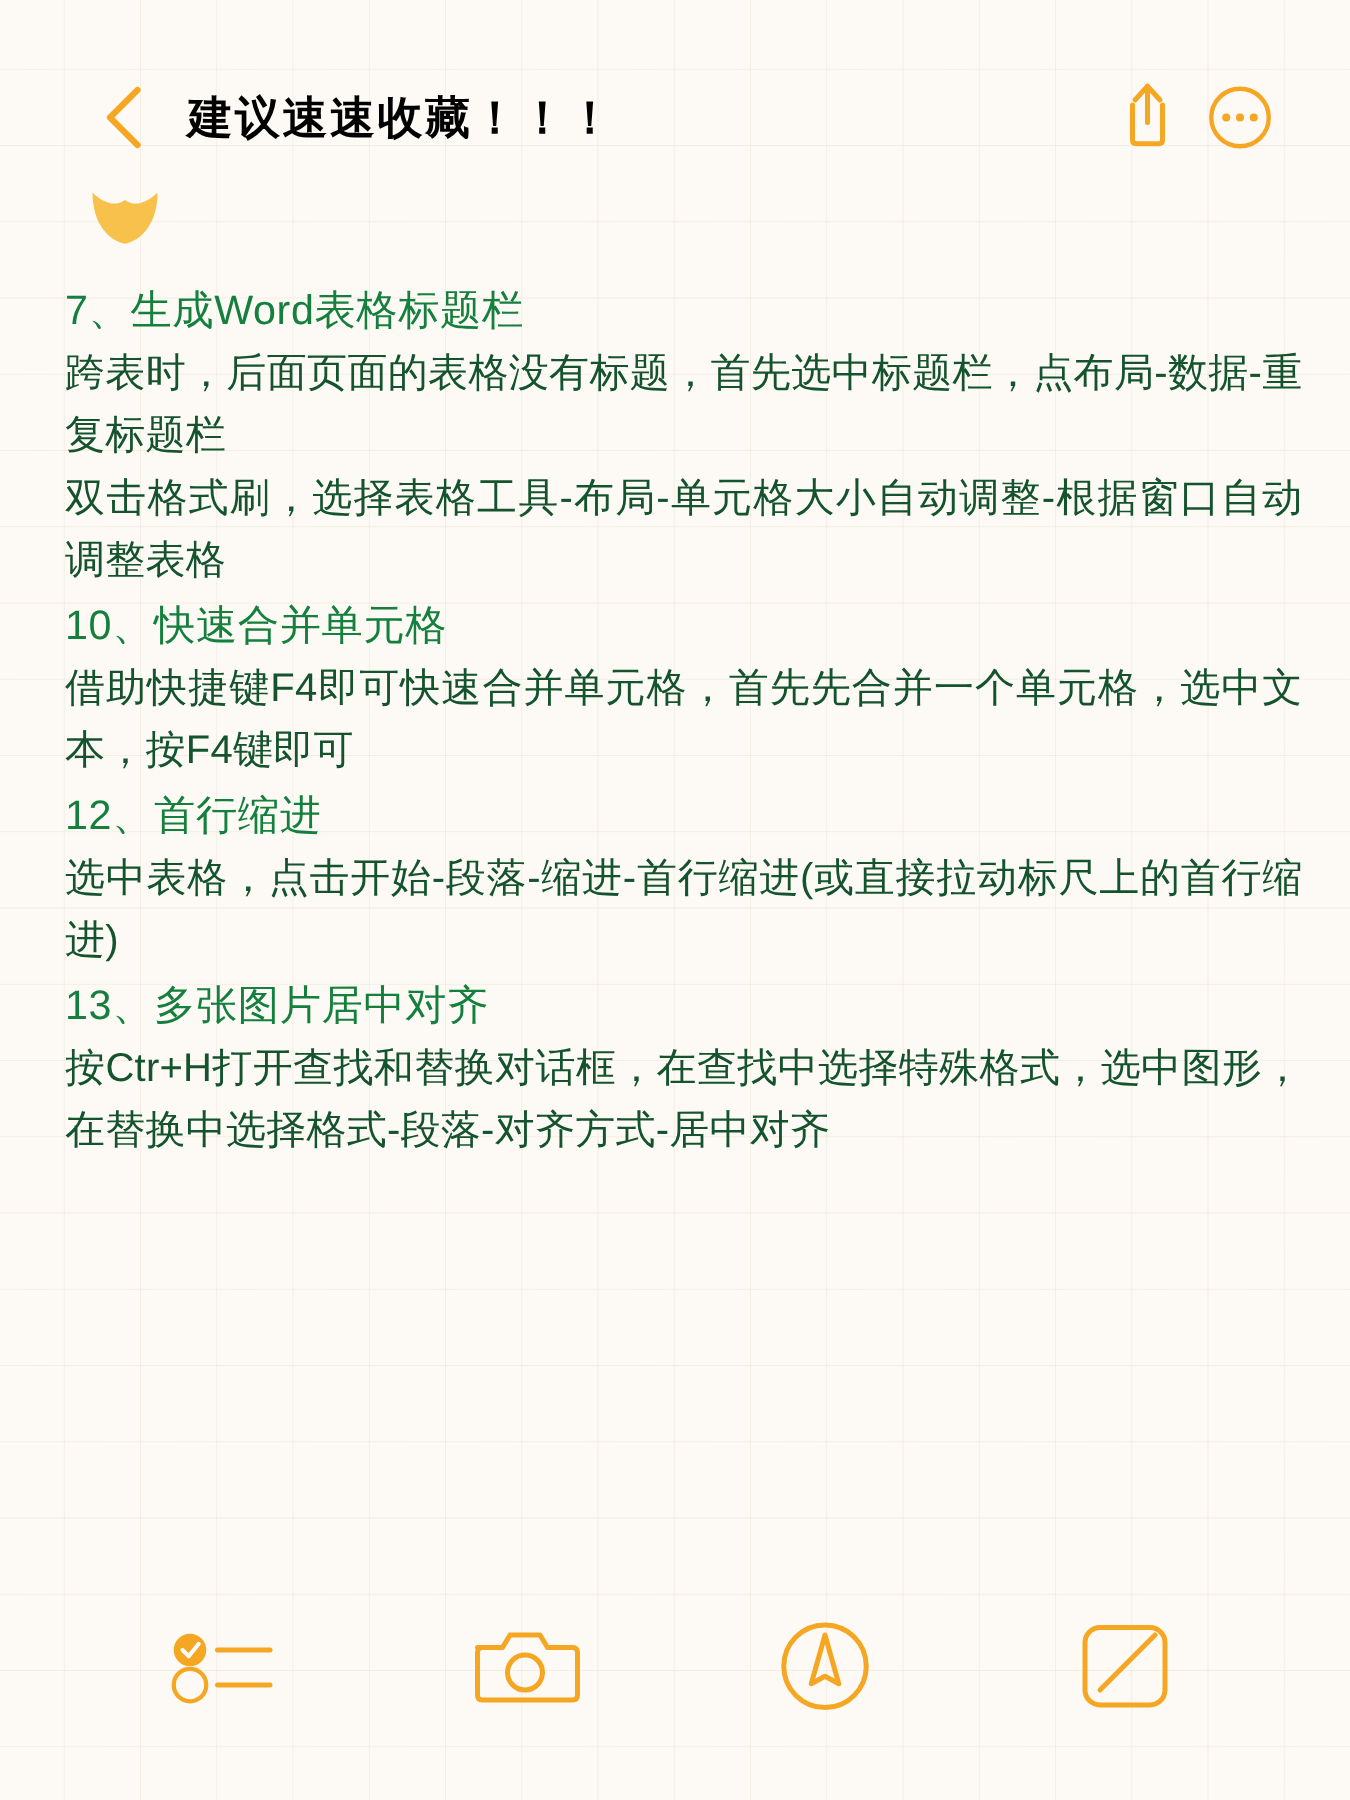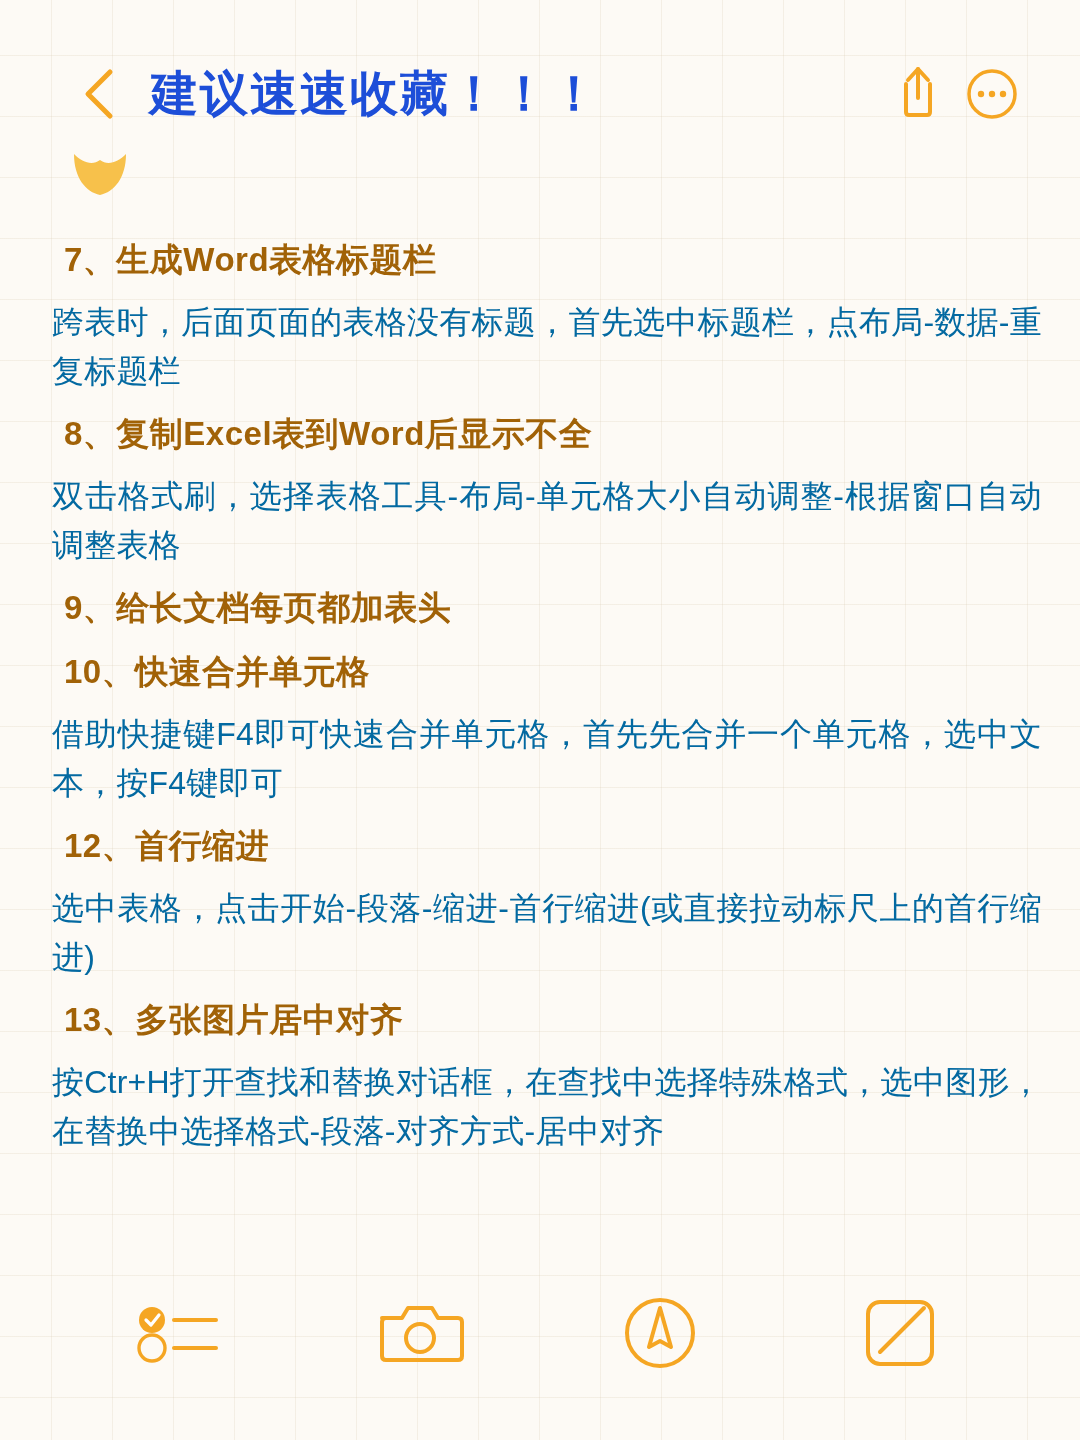--- a/index.html
+++ b/index.html
@@ -42,23 +42,23 @@
     width: 42px;
     height: 56px;
     cursor: pointer;
   }
   .back-icon svg { display: block; }
 
   .title {
     position: absolute;
     left: 150px;
     top: 66px;
-    font-size: 48px;
+    font-size: 36px;
     letter-spacing: 2px;
-    color: #1d4ed8;
+    color: #000000;
     font-weight: 600;
     white-space: nowrap;
     line-height: 56px;
   }
 
   .share-icon {
     position: absolute;
     right: 140px;
     top: 64px;
     width: 44px;
@@ -85,30 +85,30 @@
   
   .content {
     position: absolute;
     left: 52px;
     top: 222px;
     width: 990px;
   }
   .section { margin-bottom: 2px; }
 
   .sec-title {
-    color: #a16207;
+    color: #15803d;
     font-size: 33px;
-    font-weight: 700;
+    font-weight: 400;
     line-height: 52px;
     letter-spacing: 0.5px;
-    margin: 12px;
+    margin: 0;
     padding: 0;
   }
   .sec-body {
-    color: #0369a1;
+    color: #14532d;
     font-size: 32px;
     line-height: 49px;
     letter-spacing: 0.2px;
     margin: 0 0 2px 0;
     padding: 0;
     text-align: justify;
   }
 
   
   .toolbar {
@@ -172,26 +172,24 @@
 </div>
 
 <div class="content">
 
   <div class="section">
     <p class="sec-title">7、生成Word表格标题栏</p>
     <p class="sec-body">跨表时，后面页面的表格没有标题，首先选中标题栏，点布局-数据-重复标题栏</p>
   </div>
 
   <div class="section">
-    <p class="sec-title">8、复制Excel表到Word后显示不全</p>
     <p class="sec-body">双击格式刷，选择表格工具-布局-单元格大小自动调整-根据窗口自动调整表格</p>
   </div>
 
   <div class="section">
-    <p class="sec-title">9、给长文档每页都加表头</p>
   </div>
 
   <div class="section">
     <p class="sec-title">10、快速合并单元格</p>
     <p class="sec-body">借助快捷键F4即可快速合并单元格，首先先合并一个单元格，选中文本，按F4键即可</p>
   </div>
 
   <div class="section">
   </div>
 

